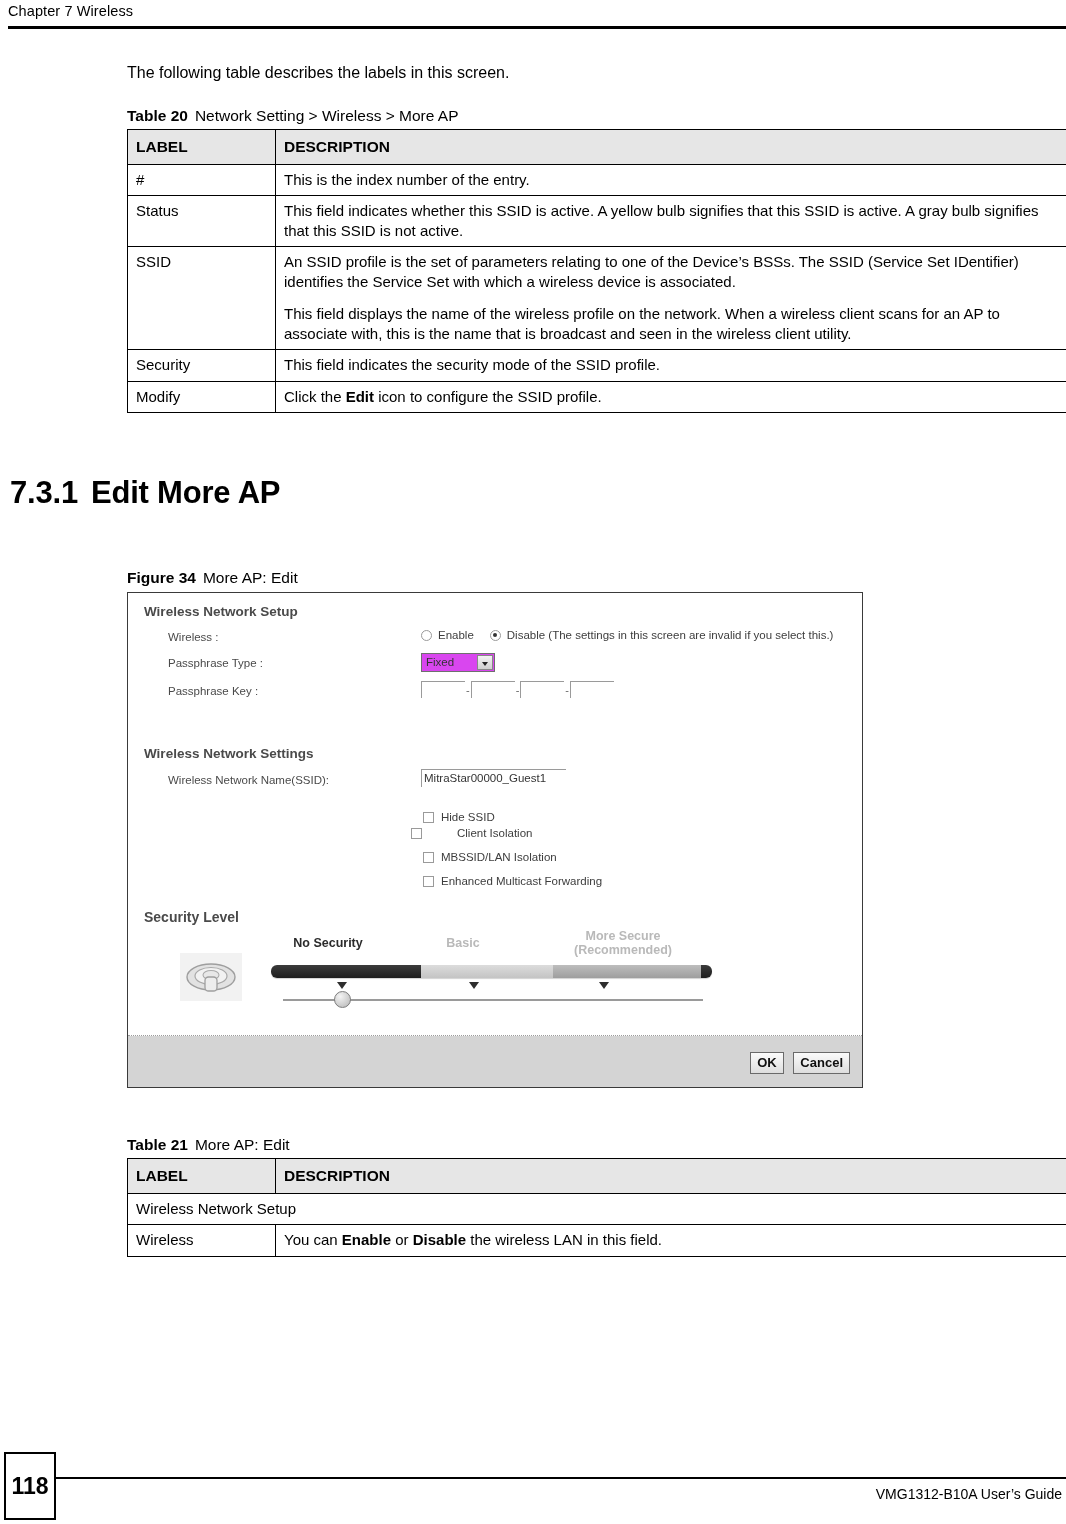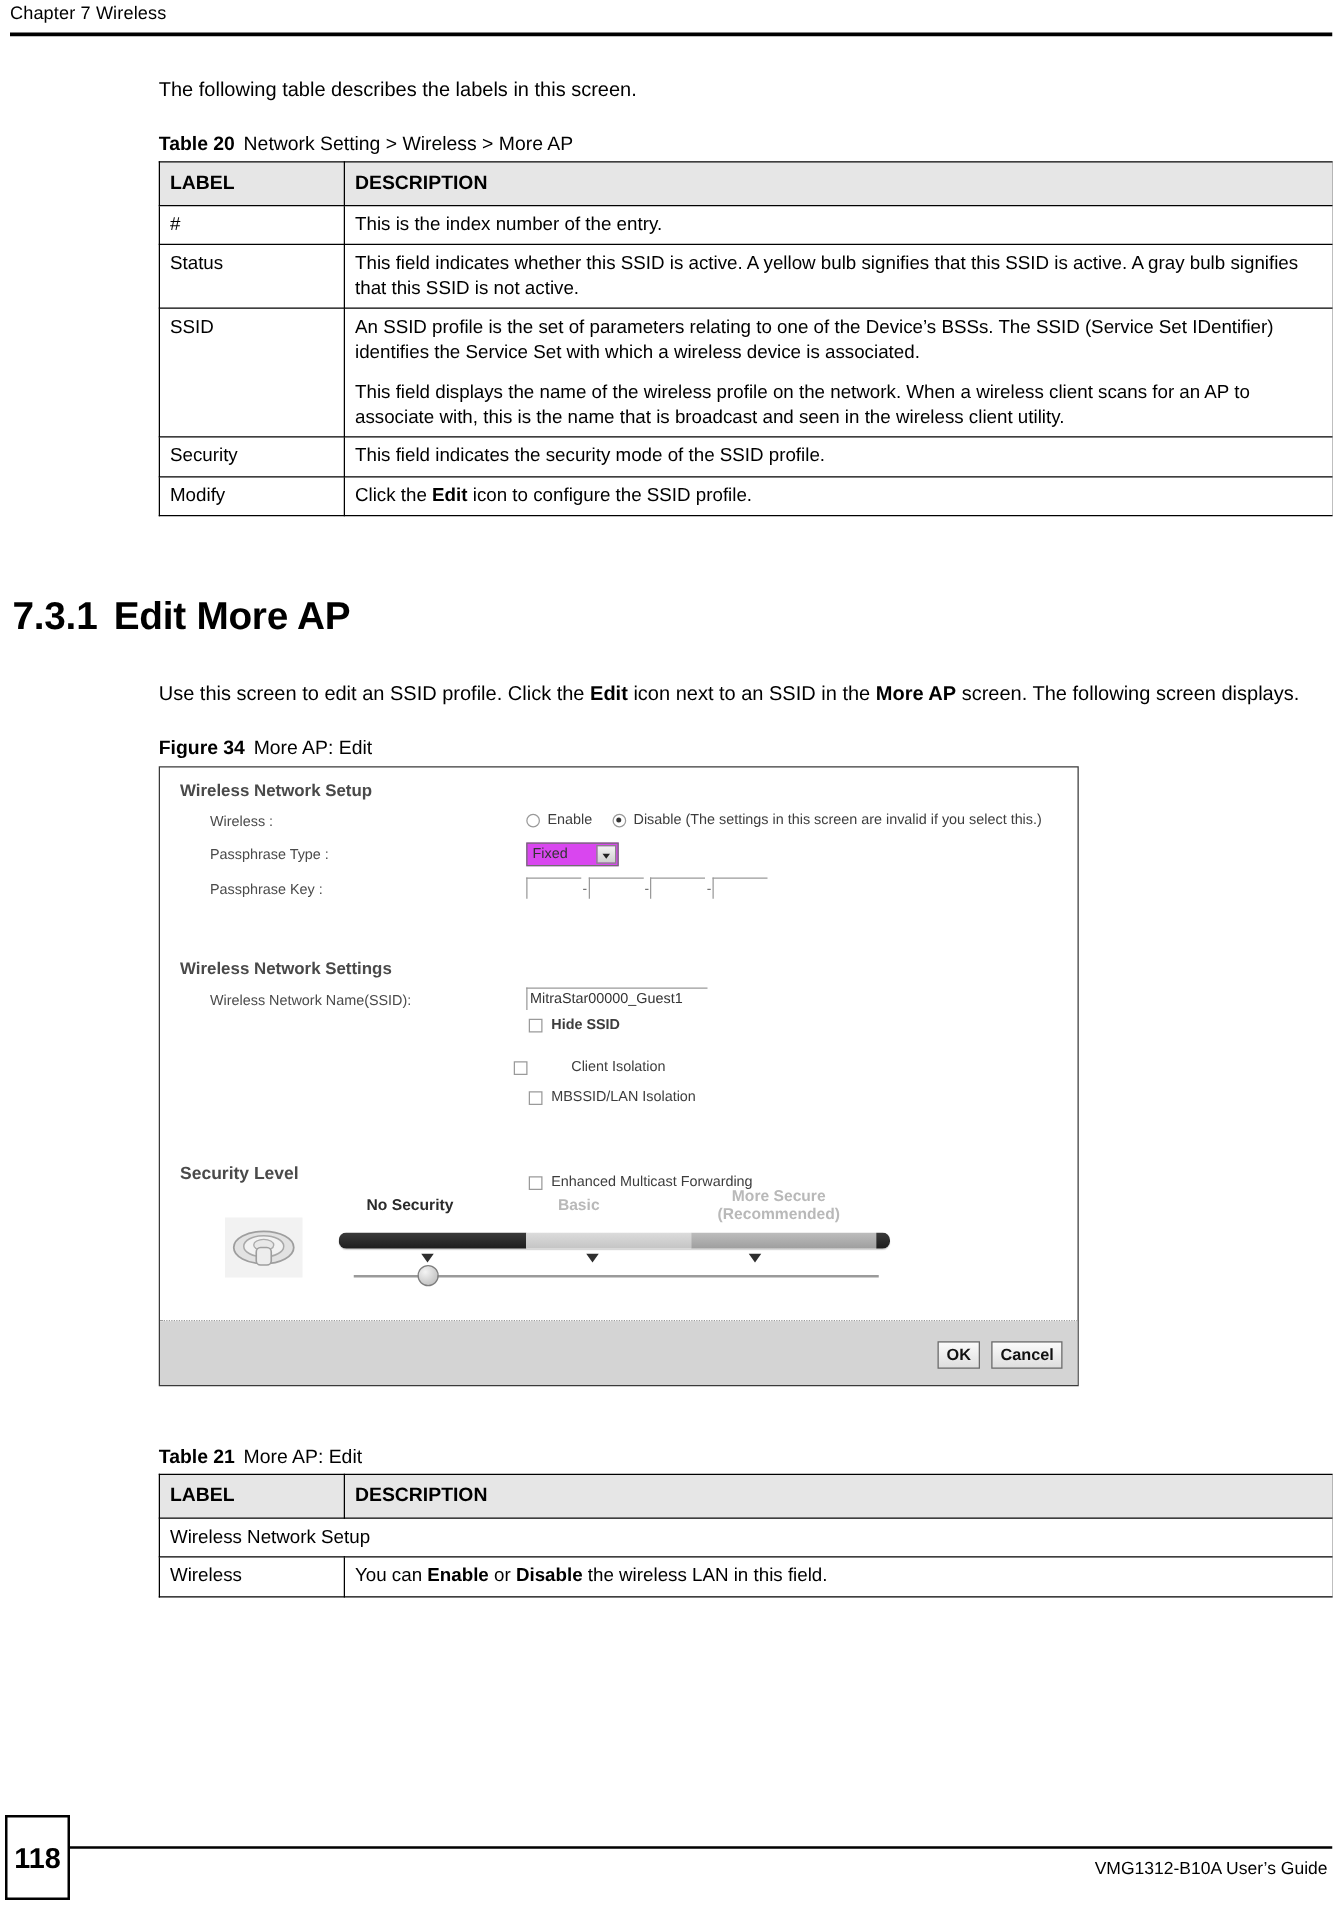--- a/index.html
+++ b/index.html
@@ -410,21 +410,20 @@
       </tr>
     </tbody>
   </table>
 </div>
 
 <h2 class="section-heading" style="top:475px;">
   <span class="sec-num">7.3.1</span><span>Edit More AP</span>
 </h2>
 
 <div class="content" style="top:545px;">
-  <p class="body-text"><span>Use this screen to edit an SSID profile. Click the </span><span class="b">Edit</span><span> icon next to an SSID in the </span><span class="b">More AP</span><span> screen. The following screen displays.</span></p>
 
   <div class="spacer-24"></div>
 
   <div class="figure-caption">
     <span class="fig-label">Figure 34</span><span class="fig-title">More AP: Edit</span>
   </div>
 
   <div class="screenshot">
 
     <div class="sc-section-title" style="left:16px; top:11px;">Wireless Network Setup</div>
@@ -457,33 +456,33 @@
       <span class="key-dash">-</span>
       <span class="key-box"></span>
     </div>
 
     <div class="sc-section-title" style="left:16px; top:153px;">Wireless Network Settings</div>
 
     <div class="sc-field-label" style="left:40px; top:181px;">Wireless Network Name(SSID):</div>
 
     <div class="sc-text-input" style="left:293px; top:176px; width:145px;">MitraStar00000_Guest1</div>
 
-    <div class="chk-row" style="left:295px; top:200px;font-weight:bold;">
+    <div class="chk-row" style="left:295px; top:218px;">
       <span class="chkbox"></span>
       <span class="chk-lbl">Hide SSID</span>
     </div>
     <div class="chk-row" style="left:283px; top:234px;gap:28px;">
       <span class="chkbox"></span>
       <span class="chk-lbl">Client Isolation</span>
     </div>
     <div class="chk-row" style="left:295px; top:258px;">
       <span class="chkbox"></span>
       <span class="chk-lbl">MBSSID/LAN Isolation</span>
     </div>
-    <div class="chk-row" style="left:295px; top:282px;margin-top:44px;">
+    <div class="chk-row" style="left:295px; top:282px;">
       <span class="chkbox"></span>
       <span class="chk-lbl">Enhanced Multicast Forwarding</span>
     </div>
 
     <div class="sc-section-title" style="left:16px; top:316px; font-size:14px;">Security Level</div>
 
     <div class="wifi-icon-box" style="left:52px; top:360px;">
       <svg viewBox="0 0 62 48" width="62" height="48" aria-hidden="true">
         <ellipse cx="31" cy="24" rx="24" ry="13" fill="#e2e2e2" stroke="#9e9e9e" stroke-width="1.4"></ellipse>
         <ellipse cx="31" cy="23" rx="16" ry="8.5" fill="#f2f2f2" stroke="#a8a8a8" stroke-width="1.2"></ellipse>

